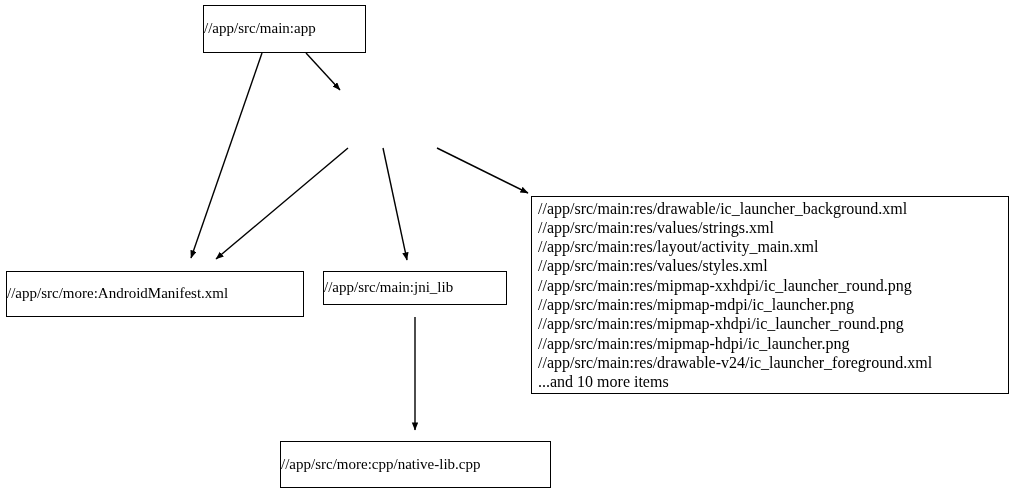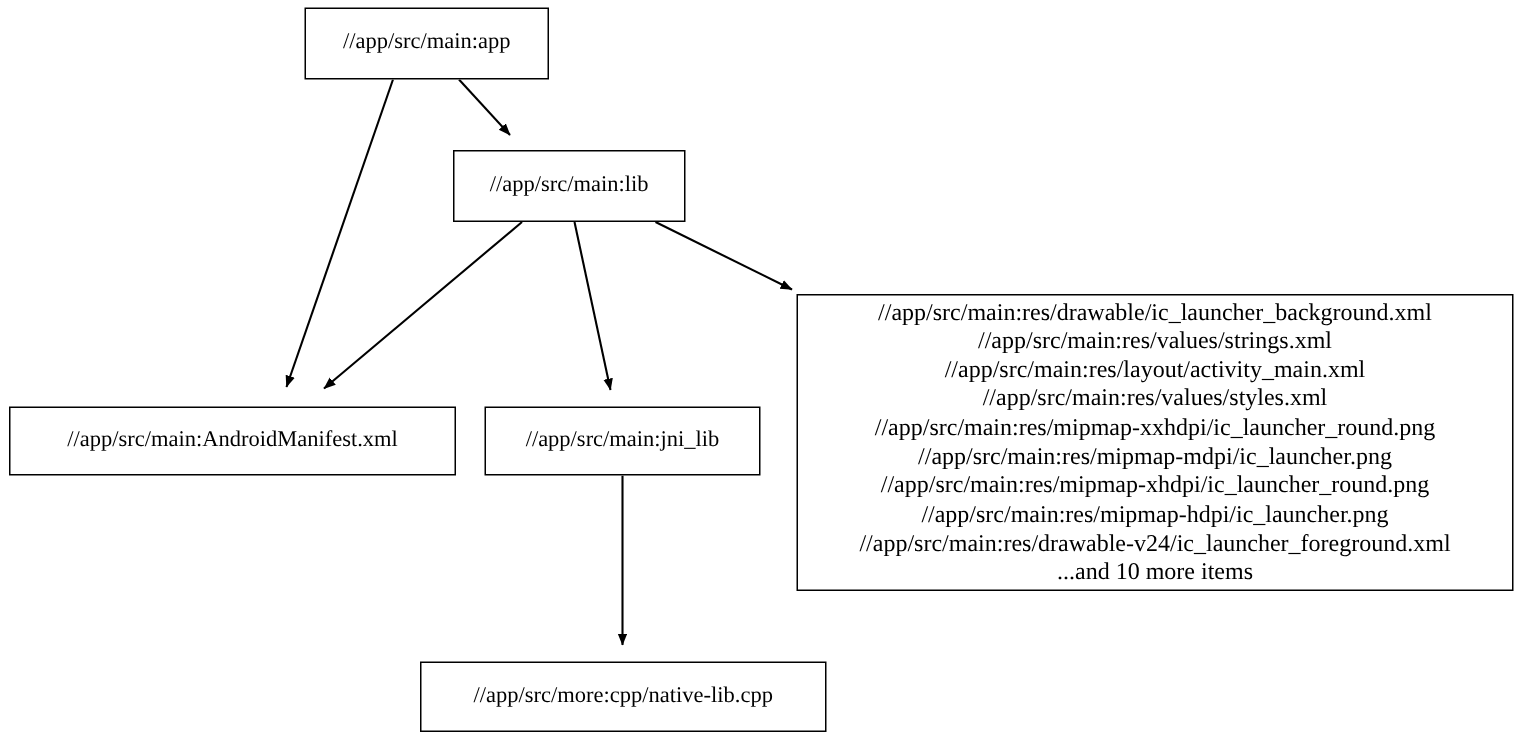--- a/index.html
+++ b/index.html
@@ -34,35 +34,35 @@
     text-align: center;
     color: #000000;
     font-size: 15px;
     line-height: 19.3px;
     white-space: pre-line;
     z-index: 2;
   }
   .node-label {
     display: block;
     width: 100%;
-    text-align: center;
+    text-align: left;
     white-space: pre-line;
   }
   .node-multiline {
     font-size: 16px;
     line-height: 19.3px;
     padding: 5px 6px;
   }
 
   
   #node-app       { left: 203px; top: 5px;   width: 163px; height: 48px; }
   #node-lib       { left: 302px; top: 100px; width: 155px; height: 48px; }
   #node-res       { left: 531px; top: 196px; width: 478px; height: 198px; }
   #node-manifest  { left: 6px;   top: 271px; width: 298px; height: 46px; }
-  #node-jni       { left: 323px; top: 271px; width: 184px; height: 46px; }
+  #node-jni       { left: 323px; top: 271px; width: 184px; height: 34px; }
   #node-cpp       { left: 280px; top: 441px; width: 271px; height: 47px; }
 </style>
 </head>
 <body>
 
 <div id="graph-canvas">
 
   <svg id="edge-layer" viewBox="0 0 1018 496" width="1018" height="496" xmlns="http://www.w3.org/2000/svg">
     <defs>
       <marker id="arrowhead" markerWidth="9" markerHeight="9" refX="7.6" refY="3.2" orient="auto" markerUnits="userSpaceOnUse">
@@ -92,39 +92,36 @@
 
     <g>
       <path d="M415,317 L415,430" fill="none" stroke="#000000" stroke-width="1.4" marker-end="url(#arrowhead)"></path>
     </g>
   </svg>
 
   <div class="node" id="node-app">
     <span class="node-label">//app/src/main:app</span>
   </div>
 
-  <div class="node" id="node-lib">
-    <span class="node-label">//app/src/main:lib</span>
-  </div>
 
   <div class="node node-multiline" id="node-res">
     <span class="node-label">//app/src/main:res/drawable/ic_launcher_background.xml
 //app/src/main:res/values/strings.xml
 //app/src/main:res/layout/activity_main.xml
 //app/src/main:res/values/styles.xml
 //app/src/main:res/mipmap-xxhdpi/ic_launcher_round.png
 //app/src/main:res/mipmap-mdpi/ic_launcher.png
 //app/src/main:res/mipmap-xhdpi/ic_launcher_round.png
 //app/src/main:res/mipmap-hdpi/ic_launcher.png
 //app/src/main:res/drawable-v24/ic_launcher_foreground.xml
 ...and 10 more items</span>
   </div>
 
   <div class="node" id="node-manifest">
-    <span class="node-label">//app/src/main:AndroidManifest.xml</span>
+    <span class="node-label">//app/src/more:AndroidManifest.xml</span>
   </div>
 
   <div class="node" id="node-jni">
     <span class="node-label">//app/src/main:jni_lib</span>
   </div>
 
   <div class="node" id="node-cpp">
     <span class="node-label">//app/src/more:cpp/native-lib.cpp</span>
   </div>
 

